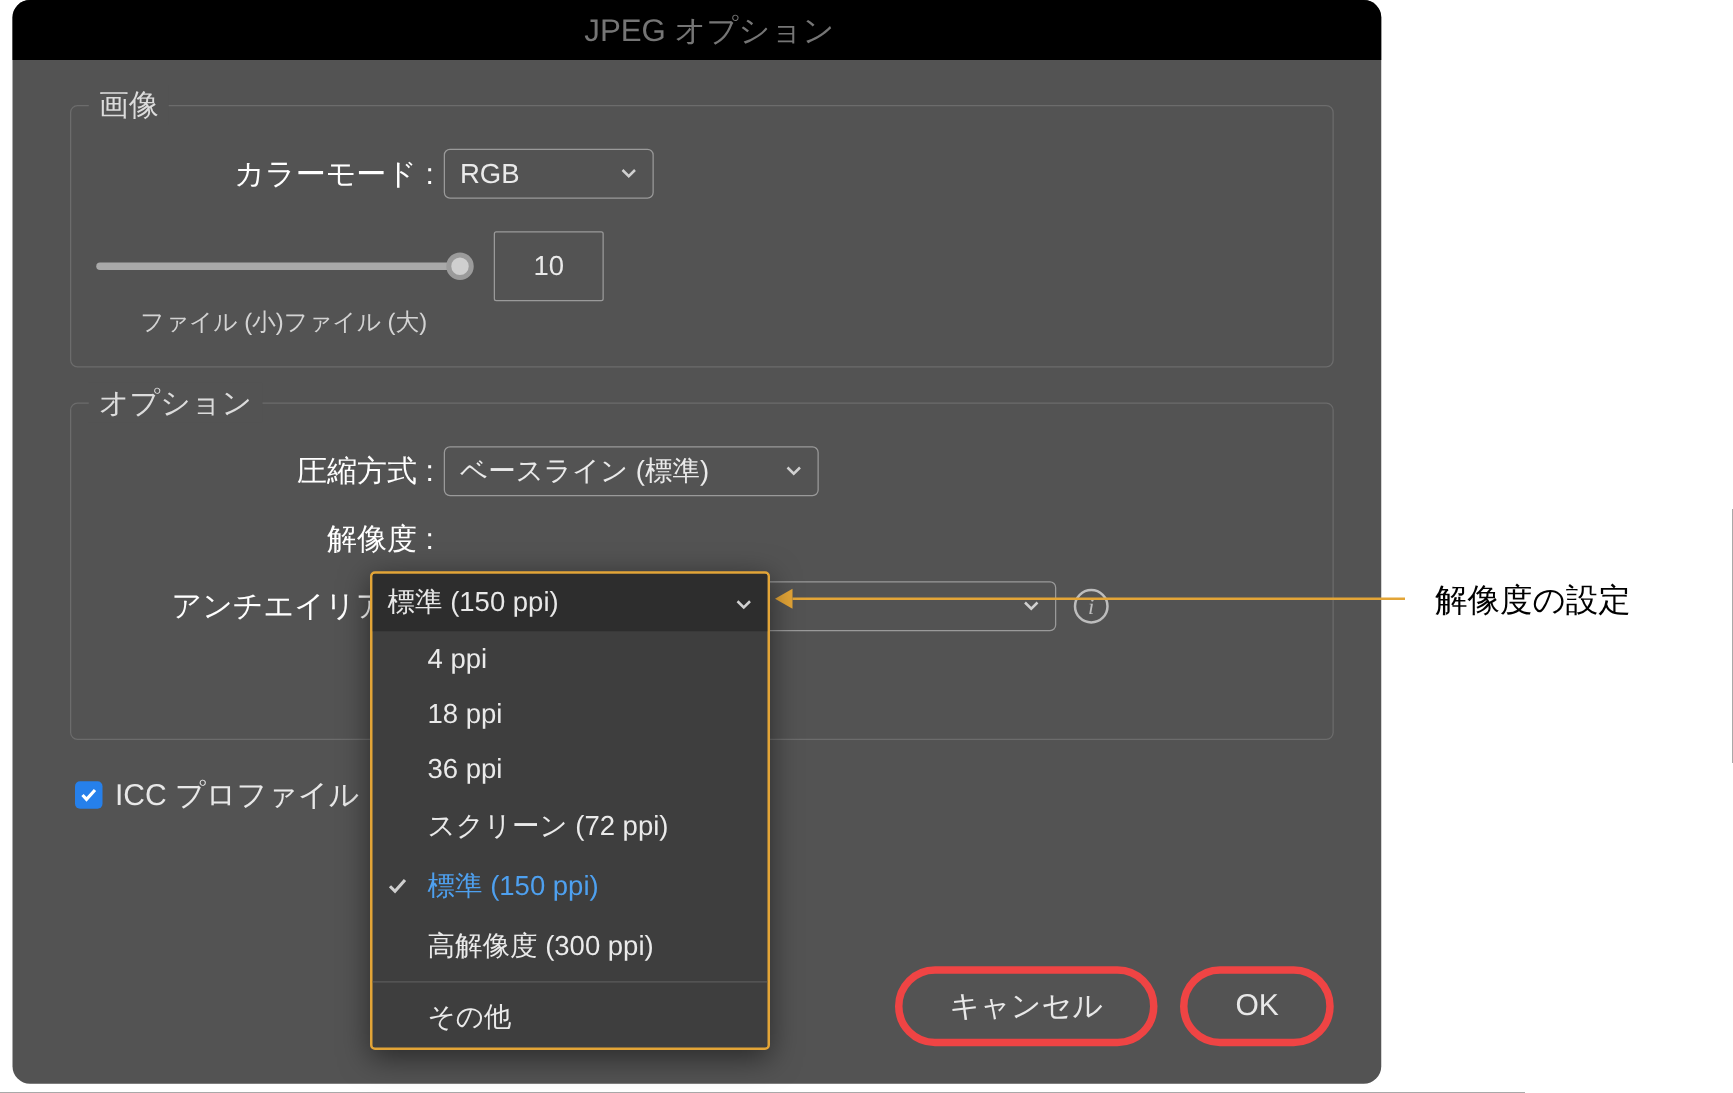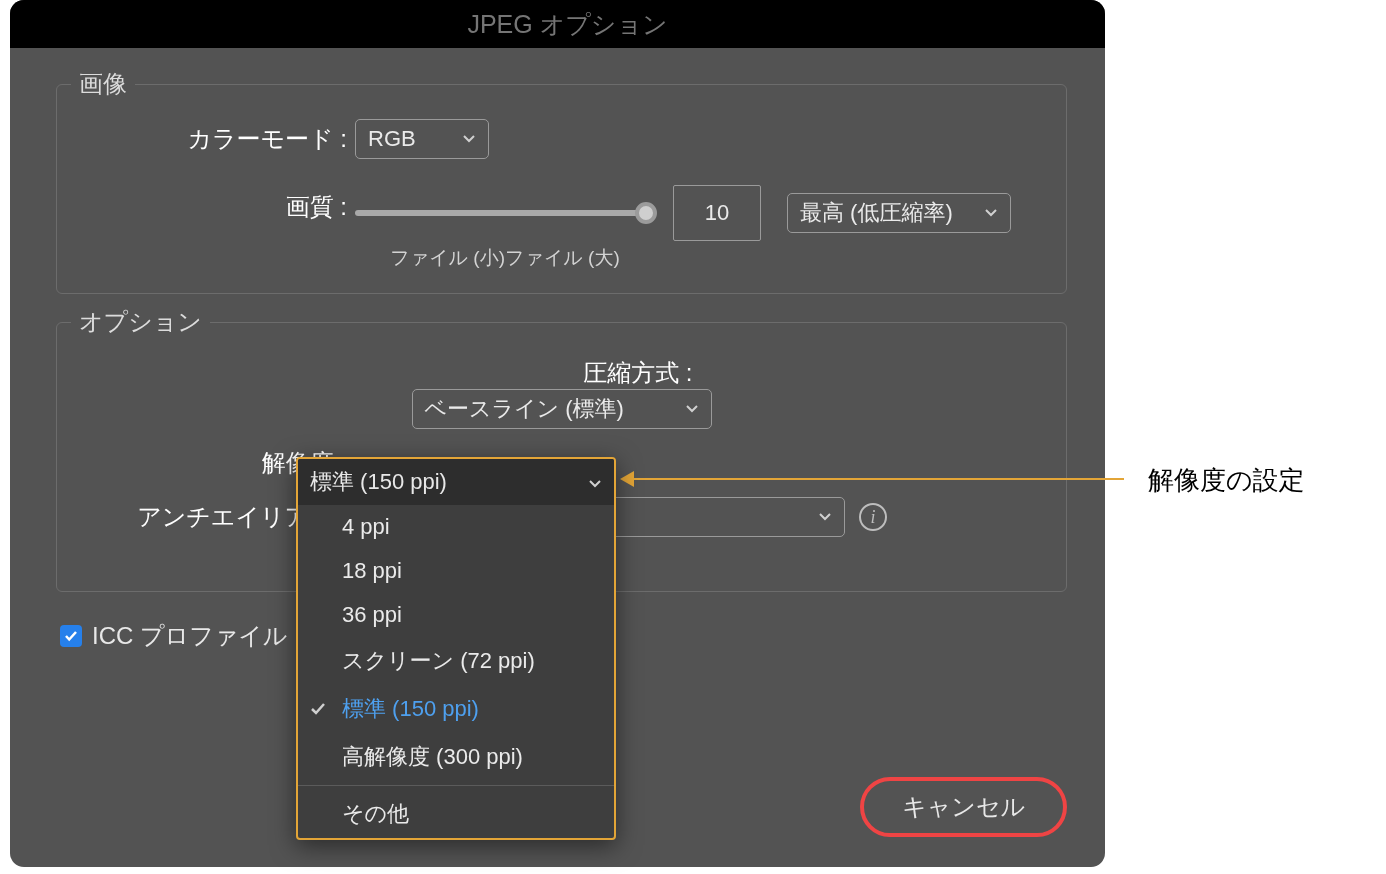--- a/index.html
+++ b/index.html
@@ -128,21 +128,21 @@
     background:#2680eb;
     display:inline-flex;
     align-items:center;
     justify-content:center;
     margin-right:10px;
   }
   .checkbox svg { stroke:#fff; }
 
   .btn-row { position:absolute; right: 38px; bottom: 30px; display:flex; gap:18px; }
   .btn {
-    border:4px solid #ef4444;
+    border:6px solid #ef4444;
     border-radius: 999px;
     padding: 10px 38px;
     color:#e8e8e8;
     font-size:24px;
     background:transparent;
     cursor:pointer;
   }
 
   .info-icon {
     width:28px;height:28px;border:2px solid #bdbdbd;border-radius:50%;
@@ -218,61 +218,52 @@
 <div class="dialog">
   <div class="titlebar">JPEG オプション</div>
 
   <div class="body">
 
     <div class="group" style="height:210px;">
       <div class="legend">画像</div>
 
       <div class="row" style="margin-top:8px;">
         <div class="label-col">カラーモード :</div>
-        <div class="select" style="width:134px;">
+        <div class="select" style="width:168px;">
           <span>RGB</span>
           <span class="chev">
             <svg width="14" height="10" viewBox="0 0 14 10" fill="none" stroke-width="2">
                 <path d="M2 2l5 5 5-5"></path>
               </svg>
           </span>
         </div>
       </div>
 
       <div class="row" style="align-items:flex-start; margin-top:26px;">
-        <div class="label-col" style="padding-top:6px;">画質 :</div>
         <div>
           <div class="slider-wrap">
             <div class="slider">
               <div class="slider-track">
                   <div class="slider-thumb"></div>
                 </div>
             </div>
             <div class="numbox">10</div>
-            <div class="select" style="width:224px; margin-left:8px;">
-              <span>最高 (低圧縮率)</span>
-              <span class="chev">
-                <svg width="14" height="10" viewBox="0 0 14 10" fill="none" stroke-width="2">
-                    <path d="M2 2l5 5 5-5"></path>
-                  </svg>
-              </span>
-            </div>
           </div>
           <div class="slider-sublabels">
             <span>ファイル (小)</span>
             <span>ファイル (大)</span>
           </div>
         </div>
       </div>
     </div>
 
     <div class="group" style="height:270px;">
       <div class="legend">オプション</div>
 
-      <div class="row" style="margin-top:8px;flex-direction:column;">
+      <div class="row" style="margin-top:8px;">
         <div class="label-col">圧縮方式 :</div>
         <div class="select" style="width:300px;gap:16px;">
           <span>ベースライン (標準)</span>
           <span class="chev">
             <svg width="14" height="10" viewBox="0 0 14 10" fill="none" stroke-width="2">
                 <path d="M2 2l5 5 5-5"></path>
               </svg>
           </span>
         </div>
       </div>
@@ -301,20 +292,21 @@
         <svg width="14" height="12" viewBox="0 0 14 12" fill="none" stroke-width="2.5">
             <path d="M2 6l3.2 3.5L12 2"></path>
           </svg>
       </span>
       <span>ICC プロファイル</span>
     </div>
   </div>
 
   <div class="btn-row">
     <button class="btn">キャンセル</button>
+    <button class="btn">OK</button>
   </div>
 </div>
 
 <div class="dropdown-open" style="left:296px; top:457px;">
   <div class="current">
     <span>標準 (150 ppi)</span>
     <span class="chev">
       <svg width="14" height="10" viewBox="0 0 14 10" fill="none" stroke-width="2">
           <path d="M2 2l5 5 5-5"></path>
         </svg>

